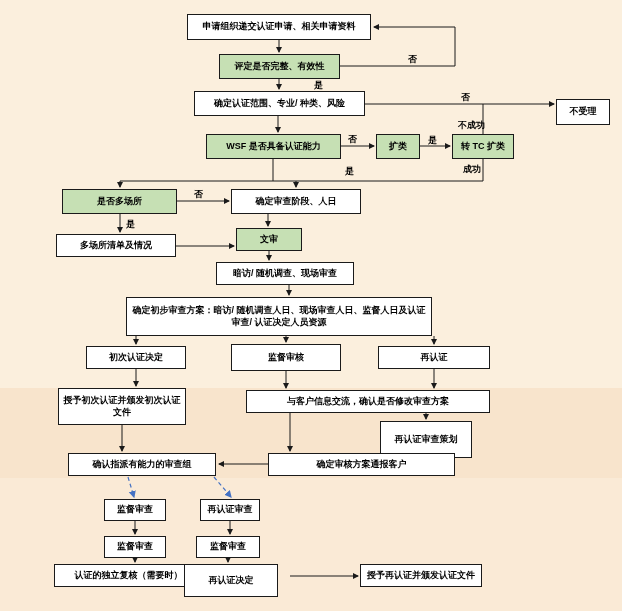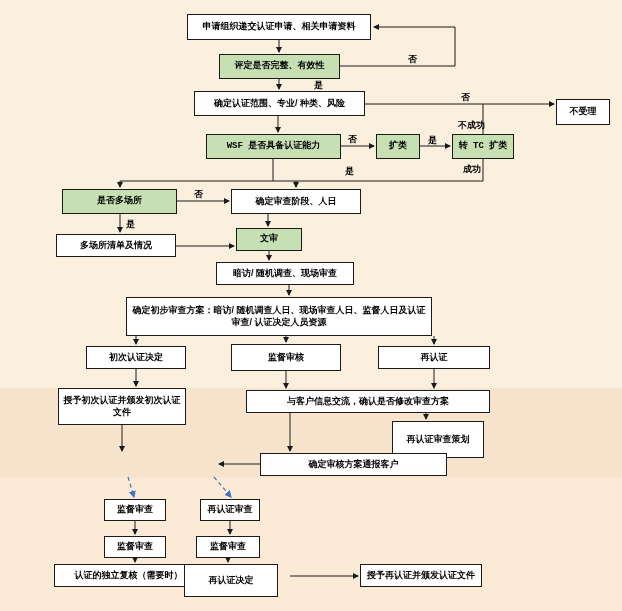--- a/index.html
+++ b/index.html
@@ -13,21 +13,21 @@
   .band{position:absolute;left:0;width:622px;}
   .band-mid{top:388px;height:90px;background:#F8E4CC;}
   .band-bottom{top:478px;height:133px;background:#FAEAD6;}
   svg.flow{position:absolute;left:0;top:0;width:622px;height:611px;}
   .node{
     position:absolute;display:flex;align-items:center;justify-content:center;
     text-align:center;background:#fff;border:1px solid #1a1a1a;
     box-sizing:border-box;font-size:9px;line-height:1.3;font-weight:600;
     padding:1px 3px;
   }
-  .green{background:#C6E0B4;font-family:Liberation Mono, monospace;}
+  .green{background:#C6E0B4;}
   .edge-label{
     position:absolute;font-size:9px;font-weight:600;white-space:nowrap;
   }
 </style>
 </head>
 <body>
 
 <div class="canvas">
 
   <div class="band band-mid"></div>
@@ -132,24 +132,27 @@
     </div>
   <div class="node" style="left:378px;top:346px;width:112px;height:23px">
       <span>再认证</span>
     </div>
   <div class="node" style="left:58px;top:388px;width:128px;height:37px">
       <span>授予初次认证并颁发初次认证文件</span>
     </div>
   <div class="node" style="left:246px;top:390px;width:244px;height:23px">
       <span>与客户信息交流，确认是否修改审查方案</span>
     </div>
-  <div class="node" style="left:392px;top:421px;width:92px;height:37px">
+  <div class="node" style="left:380px;top:421px;width:92px;height:37px">
       <span>再认证审查策划</span>
     </div>
-  <div class="node" style="left:260px;top:453px;width:187px;height:23px">
+  <div class="node" style="left:68px;top:453px;width:148px;height:23px">
+      <span>确认指派有能力的审查组</span>
+    </div>
+  <div class="node" style="left:268px;top:453px;width:187px;height:23px">
       <span>确定审核方案通报客户</span>
     </div>
   <div class="node" style="left:104px;top:499px;width:62px;height:22px">
       <span>监督审查</span>
     </div>
   <div class="node" style="left:200px;top:499px;width:60px;height:22px">
       <span>再认证审查</span>
     </div>
   <div class="node" style="left:104px;top:536px;width:62px;height:22px">
       <span>监督审查</span>

